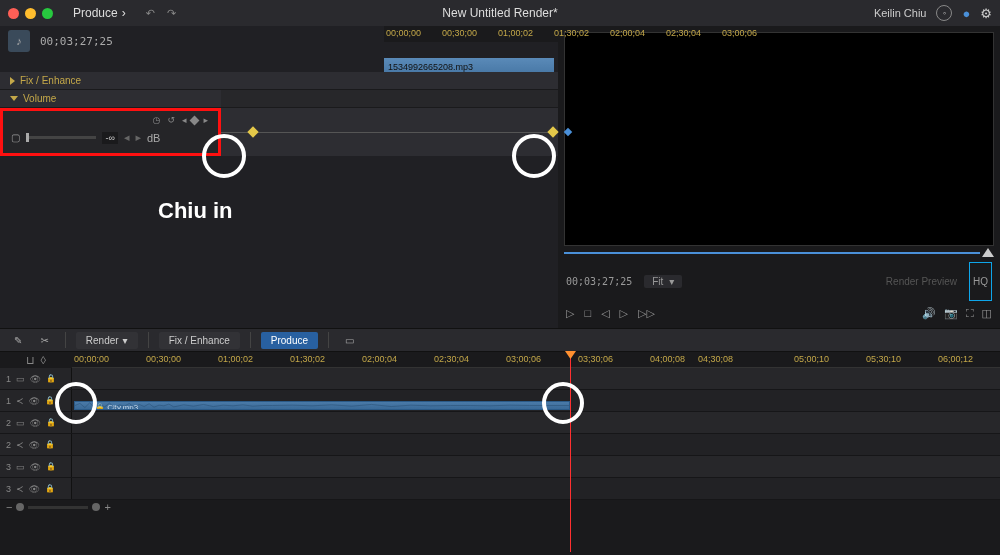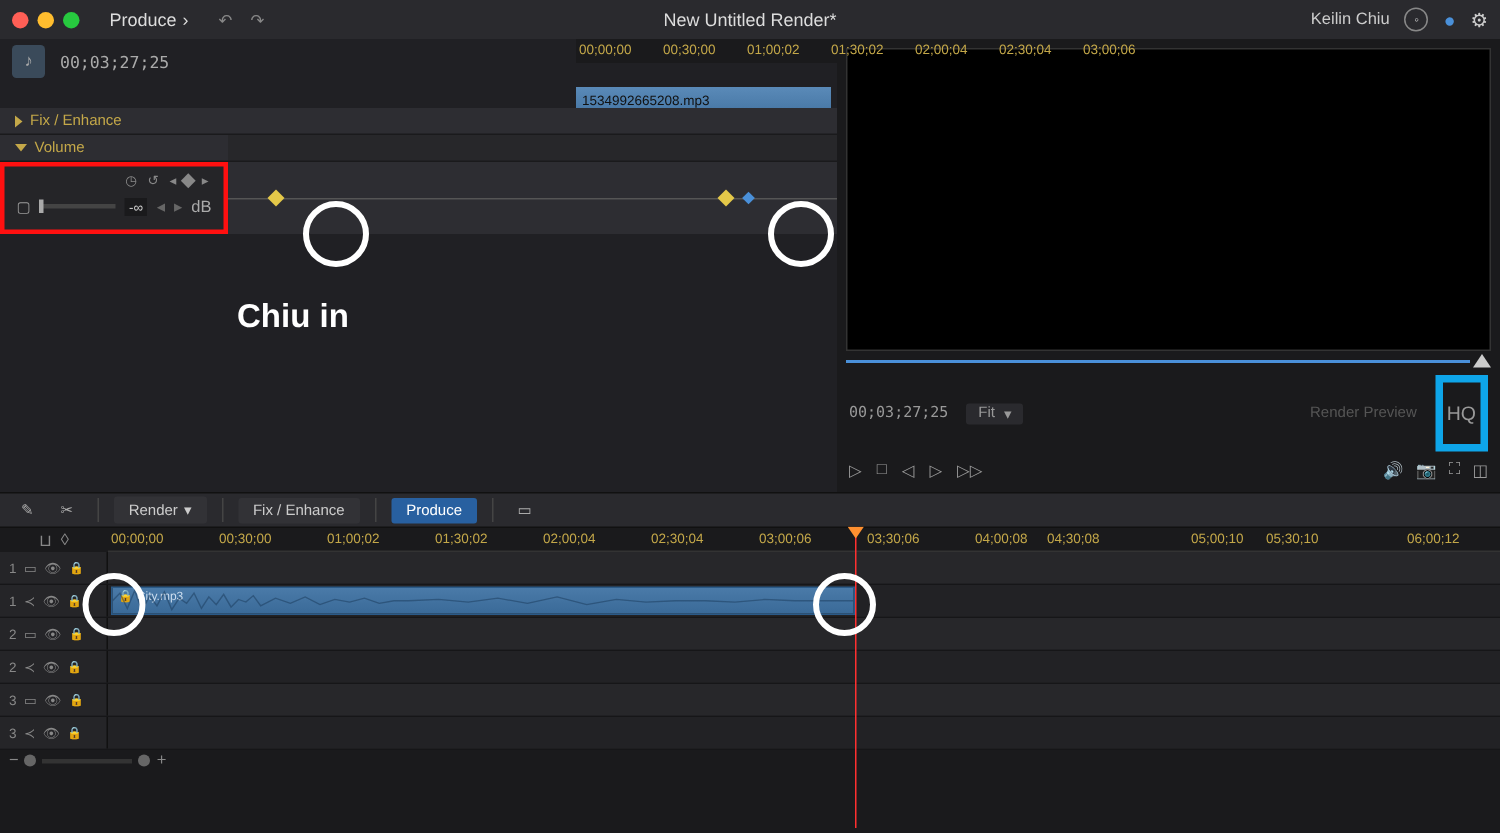--- a/index.html
+++ b/index.html
@@ -69,21 +69,21 @@
 .timeline-ruler { height: 16px; background: #1a1a1c; position: relative; color: #c4a849; font-size: 9px; border-bottom: 1px solid #333; }
 .timeline-ruler .tick { position: absolute; top: 2px; }
 .playhead { position: absolute; top: 0; width: 1px; background: #ff3030; z-index: 5; }
 .playhead-head { position: absolute; top: -1px; left: -5px; width: 11px; height: 8px; background: #ff9030; clip-path: polygon(0 0, 100% 0, 50% 100%); }
 
 .tracks { background: #1e1e20; position: relative; }
 .track-row { height: 22px; display: flex; border-bottom: 1px solid #161618; }
 .track-head { width: 72px; background: #252528; display: flex; align-items: center; gap: 5px; padding: 0 6px; font-size: 9px; color: #888; border-right: 1px solid #111; }
 .track-body { flex: 1; background: #27272a; position: relative; }
 .track-row.alt .track-body { background: #222225; }
-.audio-clip { position: absolute; top: 1px; bottom: 1px; background: linear-gradient(#4a7aa8, #3a6a98); border: 1px solid #2a5a88; font-size: 8px; color: #cde; padding: 1px 4px; overflow: hidden; }
+.audio-clip { position: absolute; top: 11px; bottom: 1px; background: linear-gradient(#4a7aa8, #3a6a98); border: 1px solid #2a5a88; font-size: 8px; color: #cde; padding: 1px 20px; overflow: hidden; }
 .waveform { position: absolute; inset: 0; opacity: 0.5; }
 .lock-ico { font-size: 8px; }
 
 .bottom-scroll { height: 14px; background: #1a1a1c; display: flex; align-items: center; padding: 0 6px; gap: 4px; }
 .zoom-dot { width: 8px; height: 8px; background: #666; border-radius: 50%; }
 .zoom-track { width: 60px; height: 3px; background: #333; }
 
 svg.wave { width: 100%; height: 100%; }
 </style>
 </head>
@@ -134,21 +134,21 @@
         <div class="kf-clip-bar">
           <span>1534992665208.mp3</span>
         </div>
       </div>
     </div>
     <div class="section-row">
       <span class="tri tri-r"></span>
       <span>Fix / Enhance</span>
     </div>
     <div style="display:flex">
-      <div style="width:152px">
+      <div style="width:221px">
         <div class="section-row">
           <span class="tri tri-d"></span>
           <span>Volume</span>
         </div>
         <div class="volume-panel">
           <div class="vol-ctrl-row">
             <span>◷</span>
             <span>↺</span>
             <span>◂</span>
             <span class="diamond-ico"></span>
@@ -188,21 +188,21 @@
       <div class="scrub-line"></div>
         <div class="scrub-end"></div>
     </div>
     <div class="preview-ctrl">
       <span class="preview-tc">00;03;27;25</span>
       <div class="fit-sel">
         <span>Fit</span>
         <span>▾</span>
       </div>
       <span class="render-prev">Render Preview</span>
-      <span style="border:5px solid #0ea5e9;padding:13px 3px;font-size:13px">HQ</span>
+      <span style="border:1px solid #0ea5e9;padding:13px 3px;font-size:10px">HQ</span>
     </div>
     <div class="transport">
       <span>▷</span>
       <span>□</span>
       <span>◁</span>
       <span>▷</span>
       <span>▷▷</span>
       <div class="transport-right">
         <span>🔊</span>
         <span>📷</span>
@@ -243,21 +243,21 @@
     <span class="tick" style="left:74px">00;30;00</span>
     <span class="tick" style="left:146px">01;00;02</span>
     <span class="tick" style="left:218px">01;30;02</span>
     <span class="tick" style="left:290px">02;00;04</span>
     <span class="tick" style="left:362px">02;30;04</span>
     <span class="tick" style="left:434px">03;00;06</span>
     <span class="tick" style="left:506px">03;30;06</span>
     <span class="tick" style="left:578px">04;00;08</span>
     <span class="tick" style="left:626px">04;30;08</span>
     <span class="tick" style="left:722px">05;00;10</span>
-    <span class="tick" style="left:772px">05;30;10</span>
+    <span class="tick" style="left:794px">05;30;10</span>
     <span class="tick" style="left:866px">06;00;12</span>
     <div class="playhead" style="left:498px;height:200px">
         <div class="playhead-head"></div>
       </div>
   </div>
 </div>
 
 <div class="tracks">
   <div class="track-row">
     <div class="track-head">

